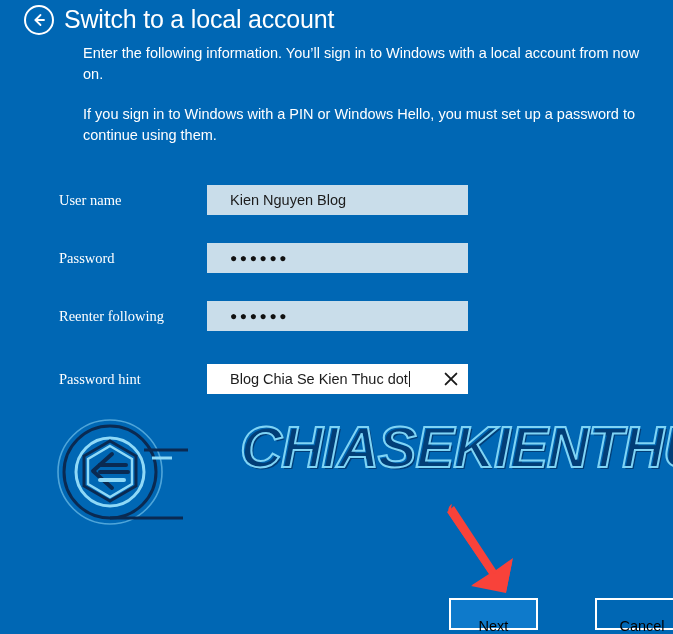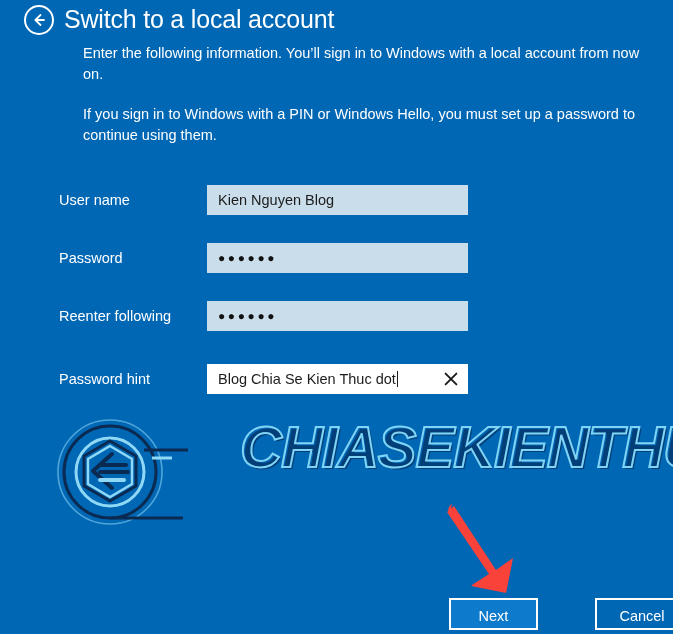--- a/index.html
+++ b/index.html
@@ -80,39 +80,40 @@
   .row-hint     { top: 364px; }
 
   .field-label {
     position: absolute;
     left: 59px;
     top: 0;
     height: 30px;
     line-height: 30px;
     font-size: 14.5px;
     white-space: nowrap;
+    font-family: Liberation Serif, serif;
   }
   .field-box {
     position: absolute;
     left: 207px;
     top: 0;
     width: 261px;
     height: 30px;
     background: #C9DDEA;
     box-sizing: border-box;
     border: none;
     display: flex;
     align-items: center;
     cursor: text;
   }
   .field-box.focused {
     background: #FFFFFF;
   }
   .field-value {
-    padding-left: 11px;
+    padding-left: 23px;
     font-size: 14.5px;
     color: #1C1C1C;
     line-height: 30px;
     white-space: nowrap;
     overflow: hidden;
   }
   .field-value.dots {
     font-size: 12px;
     letter-spacing: 2.6px;
     color: #111111;
@@ -194,27 +195,27 @@
     width: 673px;
     height: 36px;
   }
   .btn {
     position: absolute;
     top: 0;
     height: 32px;
     box-sizing: border-box;
     border: 2px solid #FFFFFF;
     background: transparent;
-    color: #ffffff;
+    color: #000000;
     font-family: "Liberation Sans", sans-serif;
     font-size: 14.5px;
     line-height: 28px;
     text-align: center;
     cursor: pointer;
-    padding: 2px;
+    padding: 12px;
   }
   .btn-next {
     left: 449px;
     width: 89px;
     background: #0E7ACB;
   }
   .btn-cancel {
     left: 561px;
     width: 94px;
     background: transparent;

